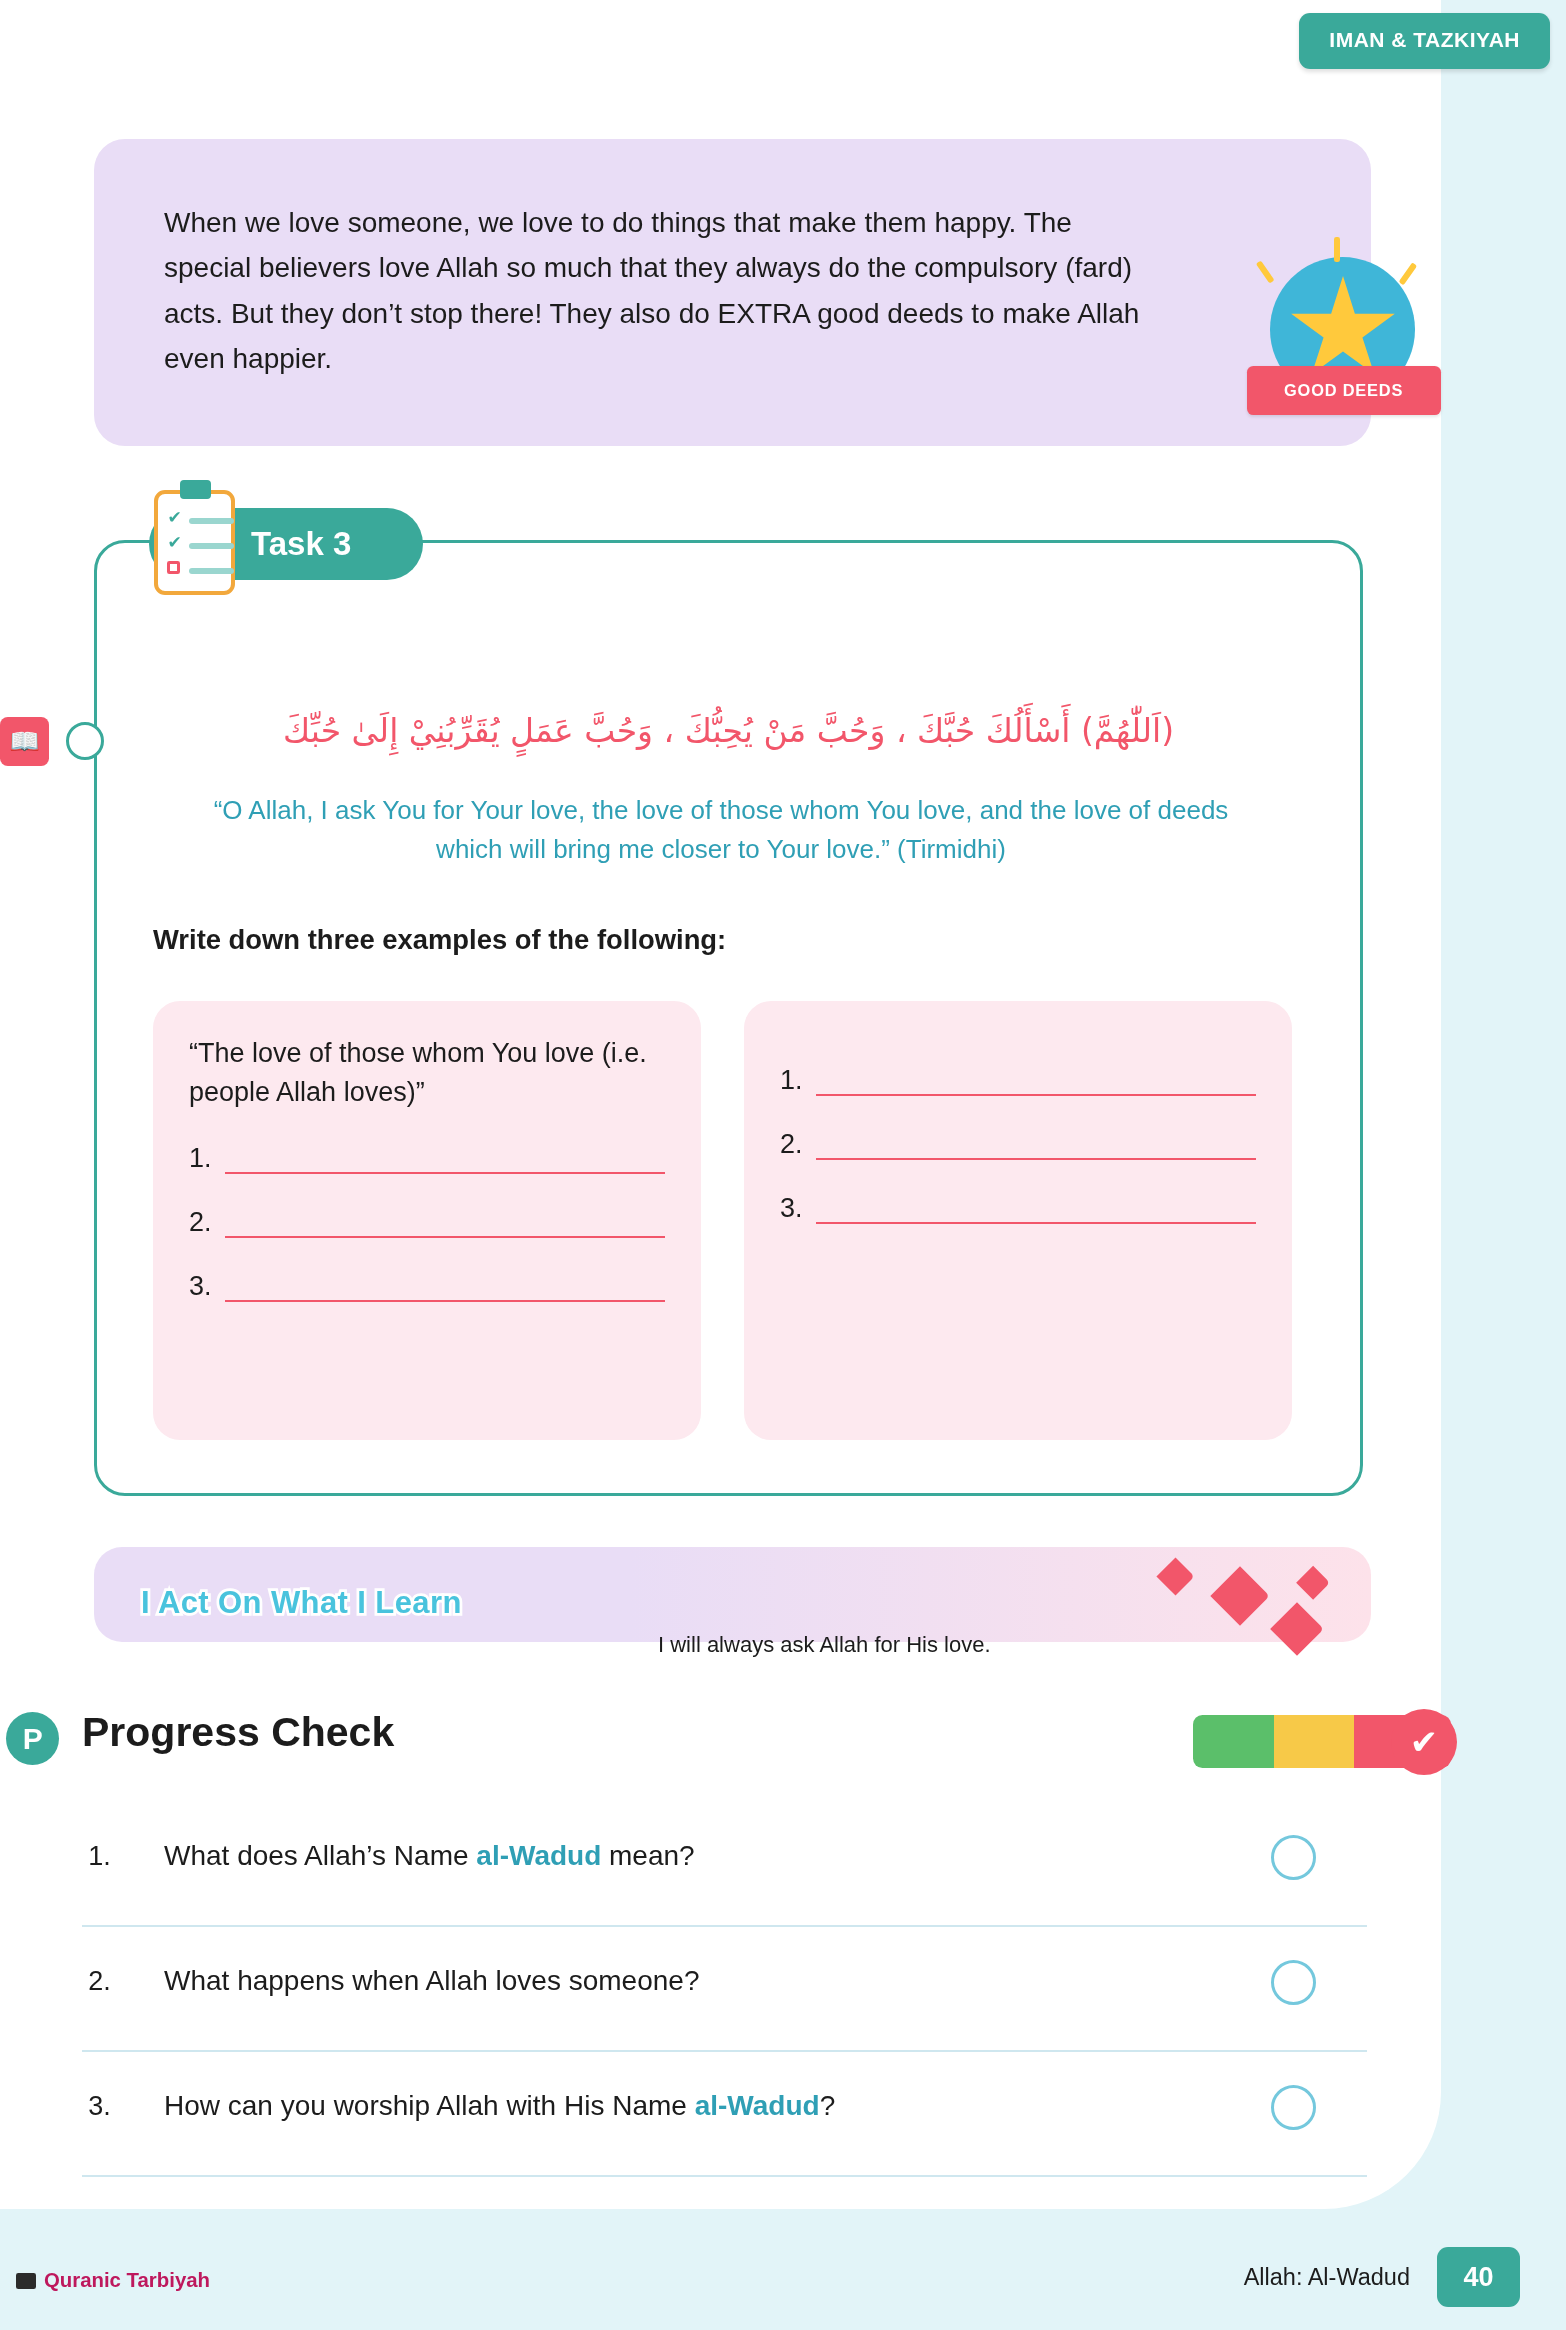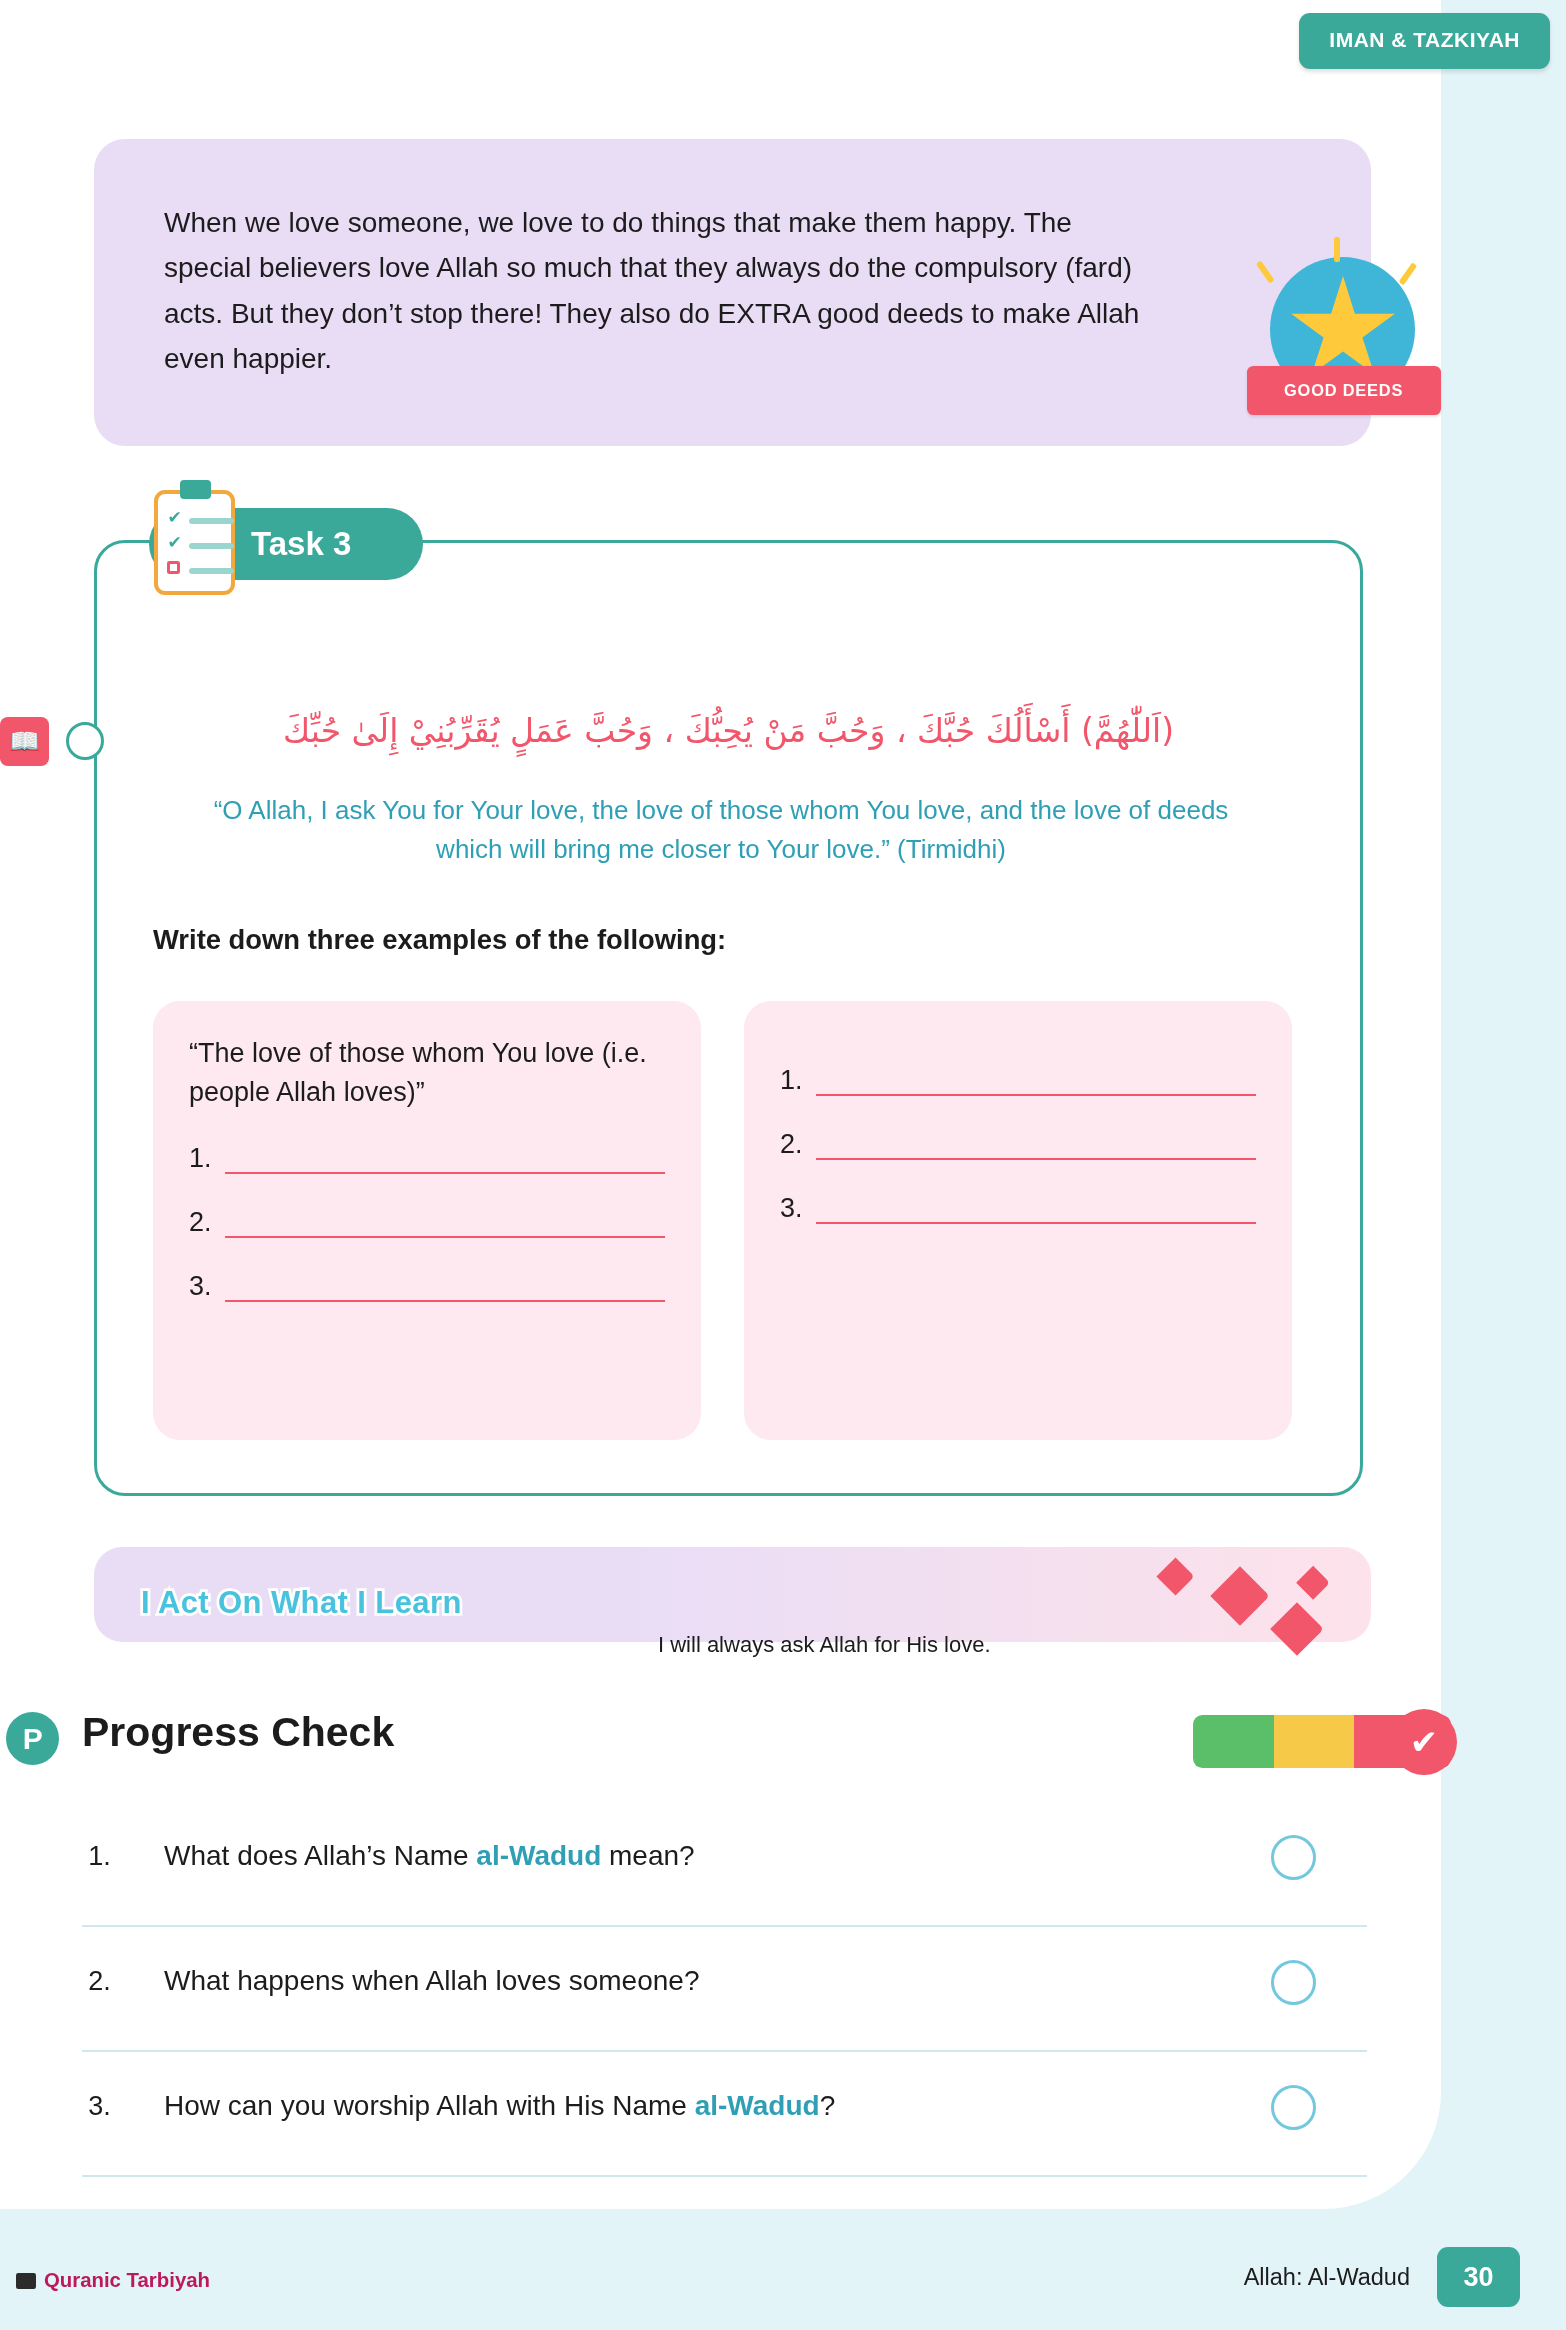--- a/index.html
+++ b/index.html
@@ -553,16 +553,16 @@
   <div class="q-row" style="top:2052px;">
     <span class="q-num">3.</span>
     <span class="q-text"><span>How can you worship Allah with His Name </span><b>al-Wadud</b><span>?</span></span>
     <span class="q-circle"></span>
   </div>
 
   <div class="footer-logo">
     <span class="footer-book"></span><span>Quranic Tarbiyah</span>
   </div>
   <div class="footer-title">Allah: Al-Wadud</div>
-  <div class="footer-page">30</div>
+  <div class="footer-page">40</div>
 
 </div>
 
 
 </body></html>

